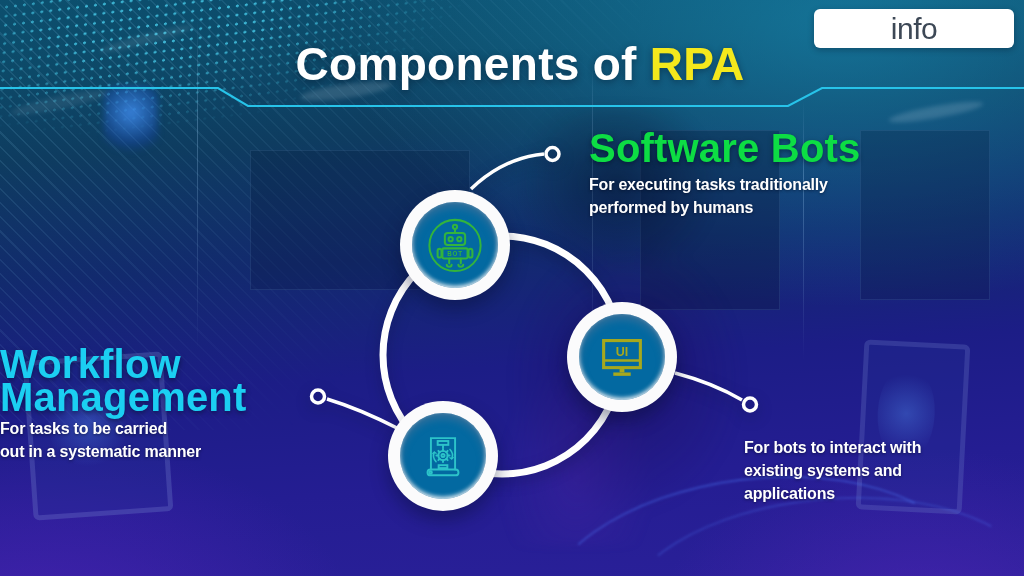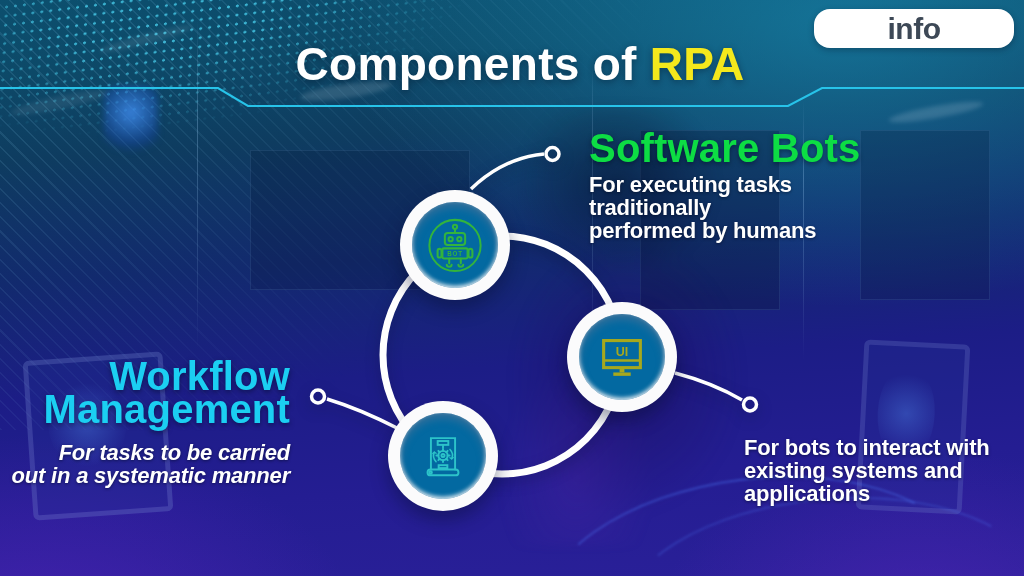--- a/index.html
+++ b/index.html
@@ -40,23 +40,23 @@
     background:
       radial-gradient(42% 30% at 52% 18%, rgba(4,8,36,.50), transparent 72%),
       radial-gradient(48% 44% at 55% 62%, rgba(30,12,90,.45), transparent 72%),
       radial-gradient(30% 35% at 40% 85%, rgba(90,40,170,.25), transparent 75%);
     filter:blur(5px);
   }
   .streak { position:absolute; border:2px solid transparent; border-top-color:rgba(80,130,255,.38); border-radius:50%; filter:blur(1px); }
   
   .header-line-svg { position:absolute; left:0; top:0; width:1024px; height:576px; pointer-events:none; }
   .logo {
-    position:absolute; left:814px; top:9px; width:200px; height:39px; background:#fff; border-radius:16px;
+    position:absolute; left:814px; top:9px; width:200px; height:39px; background:#fff; border-radius:6px;
     display:flex; align-items:center; justify-content:center;
-    font-weight:bold; font-size:30px; letter-spacing:-0.5px;
+    font-weight:normal; font-size:30px; letter-spacing:-0.5px;
     box-shadow:0 2px 6px rgba(0,10,30,.3);
   }
   .logo .info-part { color:#3d4856; }
   .logo .cleanse-part { color:#4db183; }
   .title {
     position:absolute; left:0; right:0; top:38px; text-align:center;
     font-size:46px; font-weight:bold; color:#ffffff; letter-spacing:0.3px; line-height:52px;
     text-shadow:0 2px 7px rgba(0,18,40,.45);
     padding-left:16px;
   }
@@ -65,28 +65,28 @@
   .diagram-svg { position:absolute; left:0; top:0; width:1024px; height:576px; pointer-events:none;
     filter:drop-shadow(0 5px 7px rgba(8,14,55,.35)); }
   .node { position:absolute; width:110px; height:110px; border-radius:50%; background:#fbfbfc;
     box-shadow:0 9px 18px rgba(8,14,50,.42); display:flex; align-items:center; justify-content:center; }
   .node-inner { width:86px; height:86px; border-radius:50%; background:#0369a1;
     box-shadow:inset 0 5px 9px rgba(105,120,148,.48), inset 0 -2px 4px rgba(255,255,255,.9);
     display:flex; align-items:center; justify-content:center; }
   
   .comp-heading { font-weight:bold; font-size:40px; line-height:36px; letter-spacing:0.2px;
     white-space:pre-line; text-shadow:0 2px 5px rgba(0,10,30,.5); }
-  .comp-desc { font-weight:bold; color:#ffffff; font-size:22px; line-height:23px; letter-spacing:-0.2px;
+  .comp-desc { font-weight:bold; color:#ffffff; font-size:16px; line-height:23px; letter-spacing:-0.2px;
     white-space:pre-line; text-shadow:0 1px 3px rgba(0,10,30,.55); }
   .comp-bots { position:absolute; left:589px; top:130px; width:330px; }
   .comp-bots .comp-heading { color:#0ddd44; }
   .comp-bots .comp-desc { margin-top:7px; }
-  .comp-workflow { position:absolute; left:0px; top:360px; width:290px; text-align:right; }
+  .comp-workflow { position:absolute; left:0px; top:348px; width:290px; text-align:left; }
   .comp-workflow .comp-heading { color:#1bcff2; line-height:33px; }
-  .comp-workflow .comp-desc { margin-top:15px;font-style:italic; }
+  .comp-workflow .comp-desc { margin-top:3px; }
   .comp-ui { position:absolute; left:744px; top:423px; width:260px; }
   .comp-ui .comp-heading { color:#f2e41d; }
   .comp-ui .comp-desc { margin-top:13px; }
 </style>
 </head>
 <body>
 
 <div class="canvas">
 
   <div class="bg-hatch"></div>

